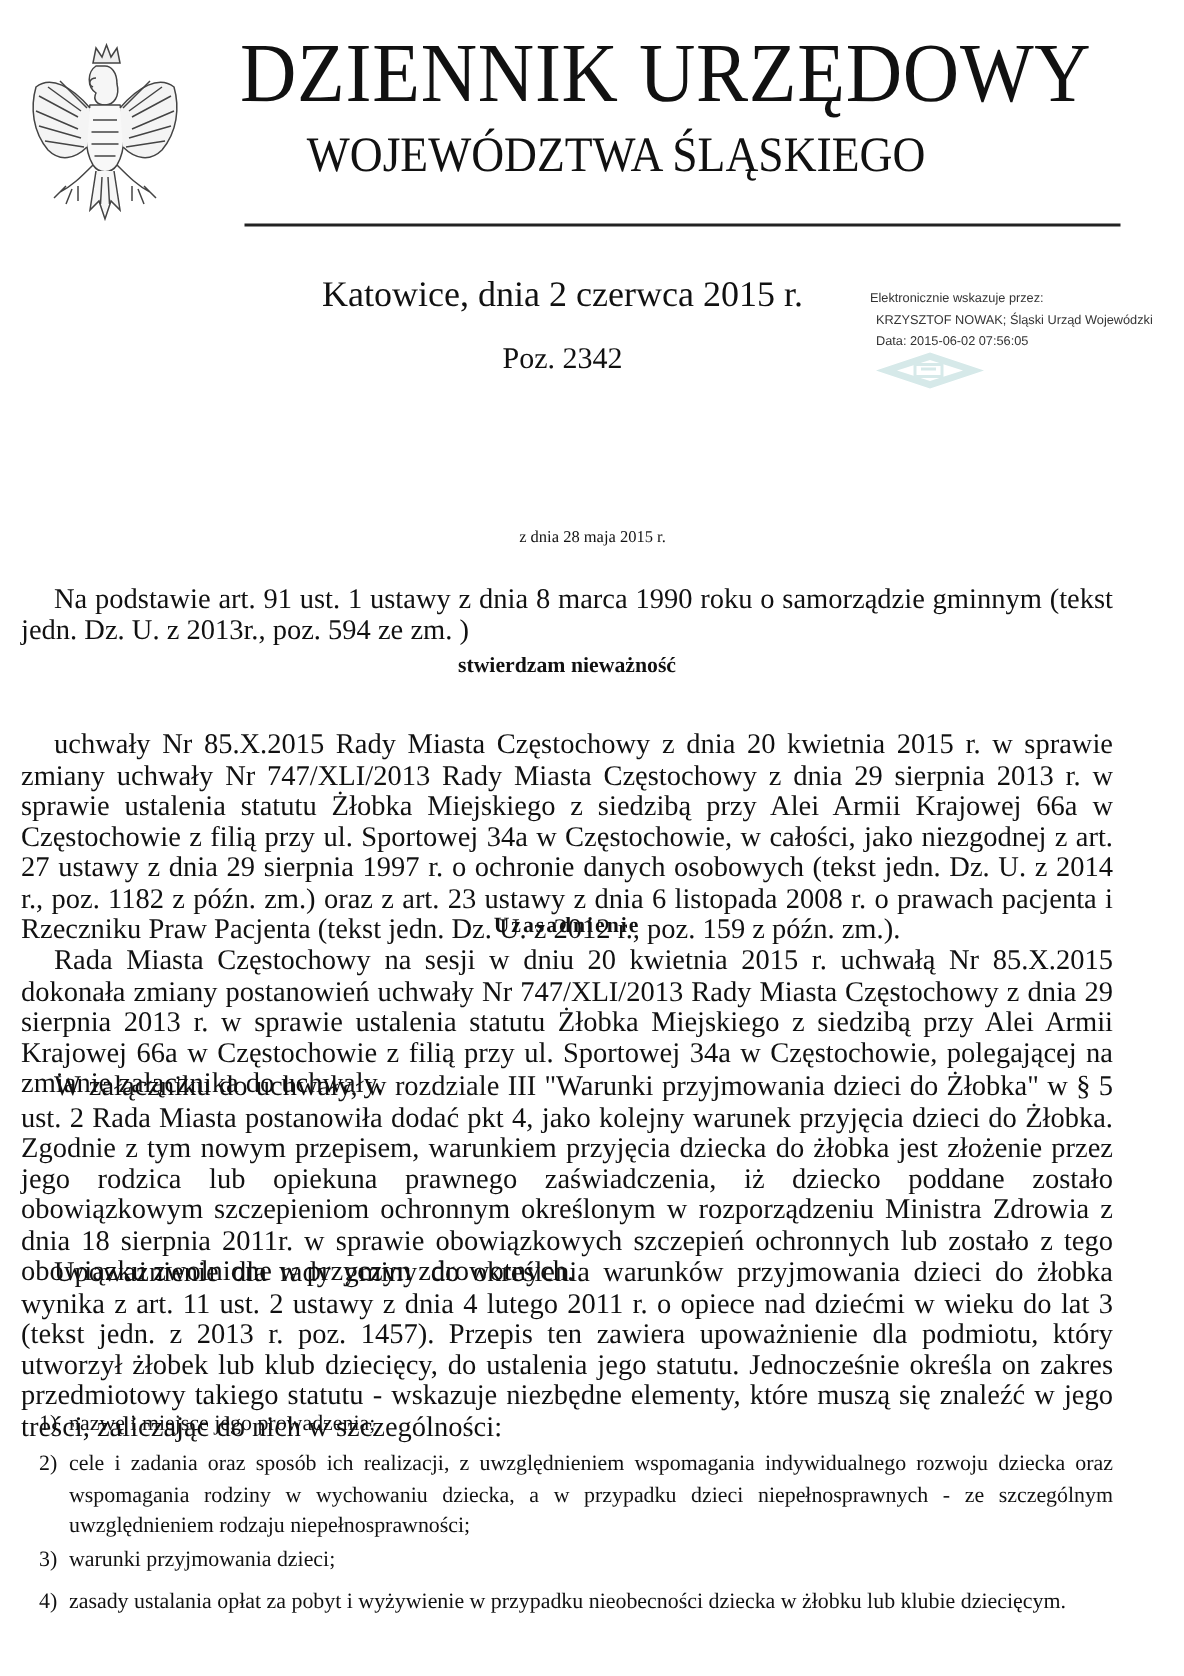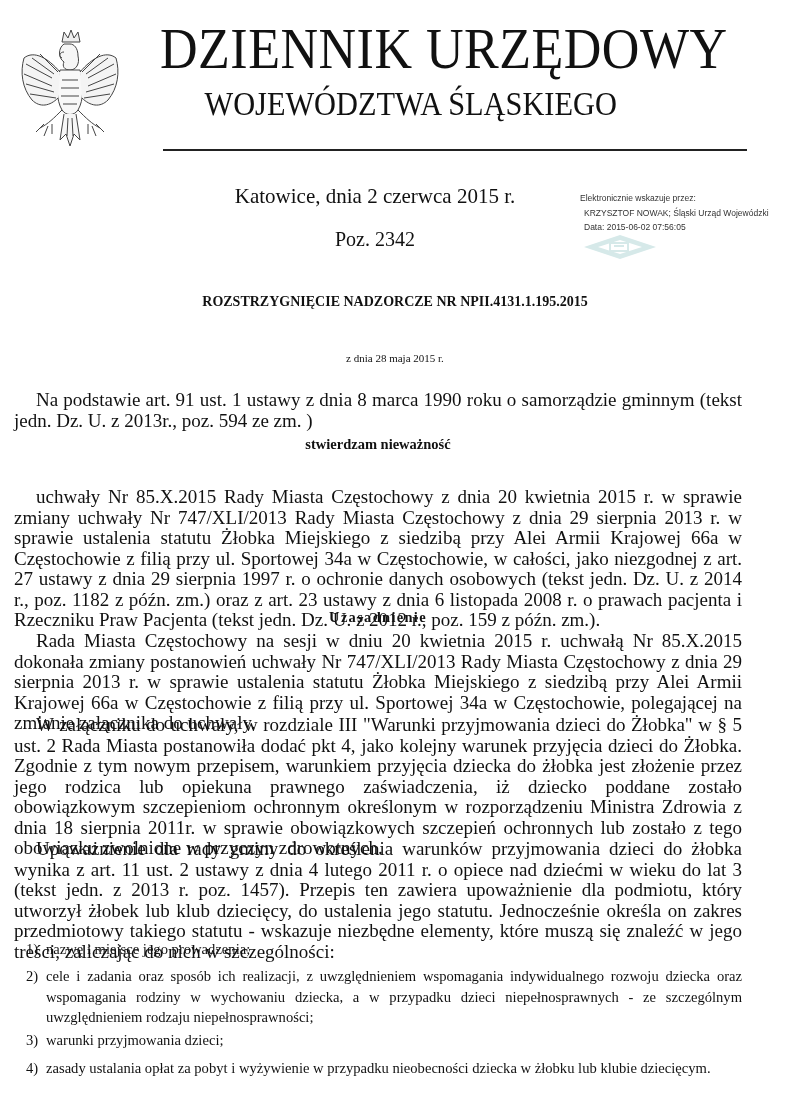--- a/index.html
+++ b/index.html
@@ -4,21 +4,21 @@
 <style>
   html, body { margin: 0; padding: 0; background: #ffffff; }
   body { width: 789px; height: 1117px; position: relative; overflow: hidden;
          font-family: "Liberation Serif", serif; color: #111; }
   .emblem { position: absolute; left: 18px; top: 28px; width: 105px; height: 125px; }
   .title1 { position: absolute; left: 160px; top: 18px; width: 590px; text-align: center;
             font-size: 56px; letter-spacing: 0.5px; line-height: 62px; transform: scaleX(0.93); transform-origin: left top; white-space: nowrap; }
   .title2 { position: absolute; left: 160px; top: 84px; width: 545px; text-align: center;
             font-size: 33px; line-height: 40px; transform: scaleX(0.92); transform-origin: left top; white-space: nowrap; }
   .rule { position: absolute; left: 163px; top: 149px; width: 584px; height: 2px; background: #222; }
-  .place-date { position: absolute; left: 150px; top: 184px; width: 450px; text-align: center; font-size: 21px; }
+  .place-date { position: absolute; left: 150px; top: 184px; width: 450px; text-align: center; font-size: 24px; }
   .poz { position: absolute; left: 150px; top: 228px; width: 450px; text-align: center; font-size: 20px; }
   .sig { position: absolute; left: 578px; top: 191px; width: 211px; font-family: "Liberation Sans", sans-serif;
          font-size: 8.5px; color: #333; line-height: 14.5px; }
   .sig .l1 { margin-left: 2px; }
   .sig .l2 { margin-left: 6px; }
   .sig .l3 { margin-left: 6px; }
   .sig-logo { position: absolute; left: 580px; top: 233px; width: 80px; height: 28px; }
   .heading { position: absolute; left: 60px; top: 293px; width: 670px; text-align: center;
              font-weight: bold; font-size: 14px; line-height: 17px; }
   .date2 { position: absolute; left: 60px; top: 352px; width: 670px; text-align: center; font-size: 11px; }
@@ -72,21 +72,20 @@
   <div class="l2">KRZYSZTOF NOWAK; Śląski Urząd Wojewódzki</div>
   <div class="l3">Data: 2015-06-02 07:56:05</div>
 </div>
 <svg class="sig-logo" viewBox="0 0 80 28">
   <path d="M40 2 L76 14 L40 26 L4 14 Z" fill="#d6e9e9"></path>
   <path d="M40 7 L62 14 L40 21 L18 14 Z" fill="#ffffff"></path>
   <path d="M30 10 H48 V18 H30 Z M34 13 H44" fill="none" stroke="#d6e9e9" stroke-width="2"></path>
 </svg>
 
 <div class="heading">
-  <div>ROZSTRZYGNIĘCIE NADZORCZE NR NPII.4131.1.195.2015</div>
 </div>
 <div class="date2">z dnia 28 maja 2015 r.</div>
 
 <div class="para indent" style="top:390px;">Na podstawie art. 91 ust. 1 ustawy z dnia 8 marca 1990 roku o samorządzie gminnym (tekst jedn. Dz. U. z 2013r., poz. 594 ze zm. )</div>
 
 <div class="center-bold" style="top:436px;">stwierdzam nieważność</div>
 
 <div class="para indent" style="top:487px;">uchwały Nr 85.X.2015 Rady Miasta Częstochowy z dnia 20 kwietnia 2015 r. w sprawie zmiany uchwały Nr 747/XLI/2013 Rady Miasta Częstochowy z dnia 29 sierpnia 2013 r. w sprawie ustalenia statutu Żłobka Miejskiego z siedzibą przy Alei Armii Krajowej 66a w Częstochowie z filią przy ul. Sportowej 34a w Częstochowie, w całości, jako niezgodnej z art. 27 ustawy z dnia 29 sierpnia 1997 r. o ochronie danych osobowych (tekst jedn. Dz. U. z 2014 r., poz. 1182 z późn. zm.) oraz z art. 23 ustawy z dnia 6 listopada 2008 r. o prawach pacjenta i Rzeczniku Praw Pacjenta (tekst jedn. Dz. U. z 2012 r., poz. 159 z późn. zm.).</div>
 
 <div class="center-bold spaced" style="top:609px;">Uzasadnienie</div>

